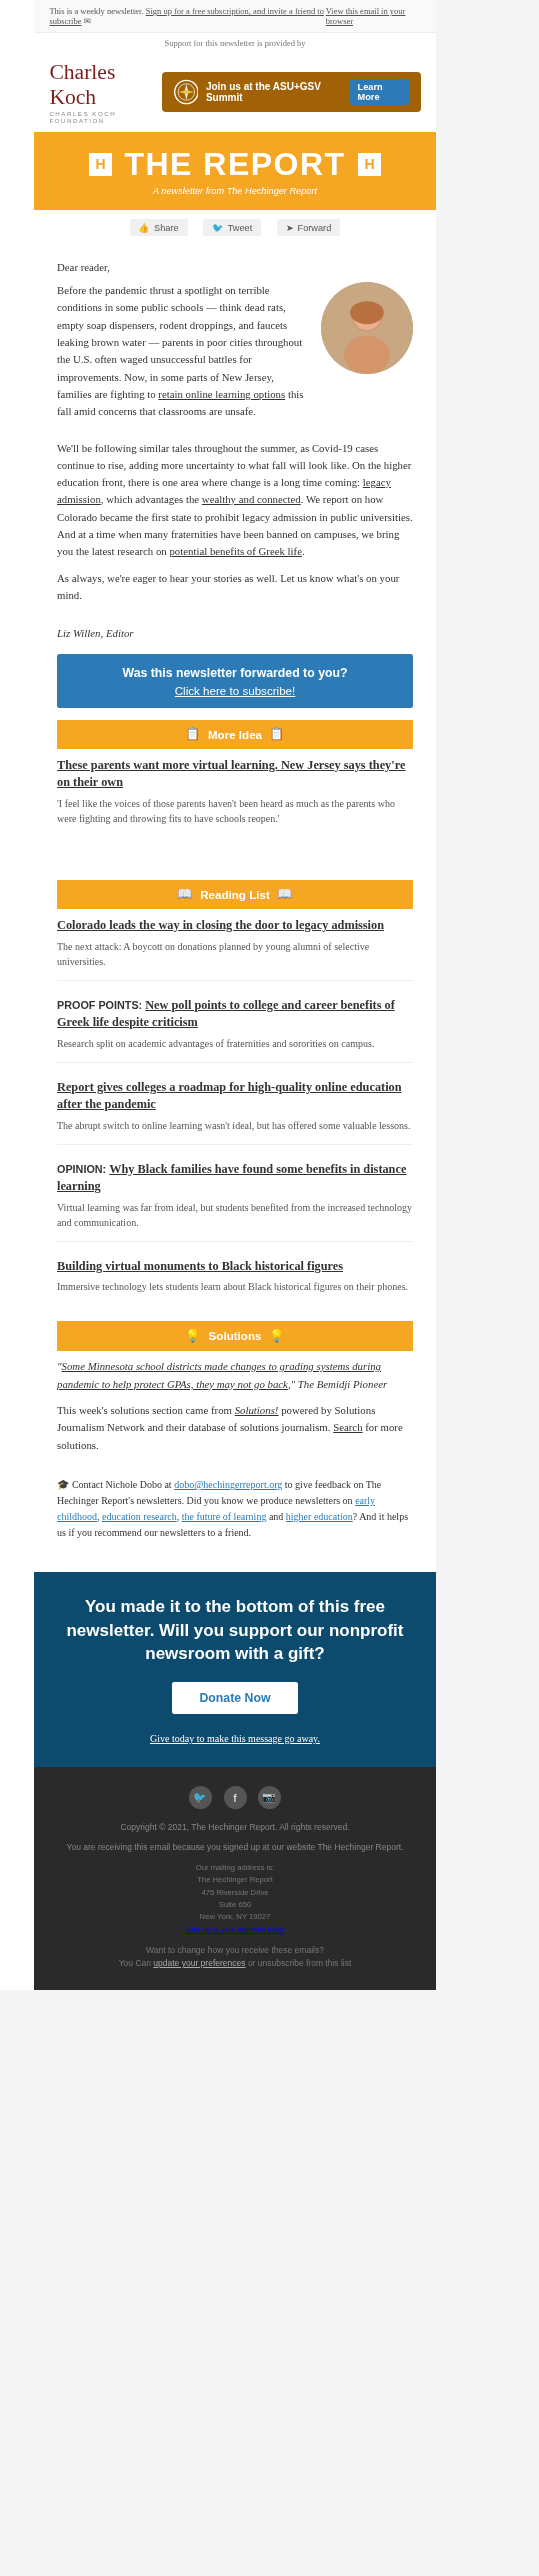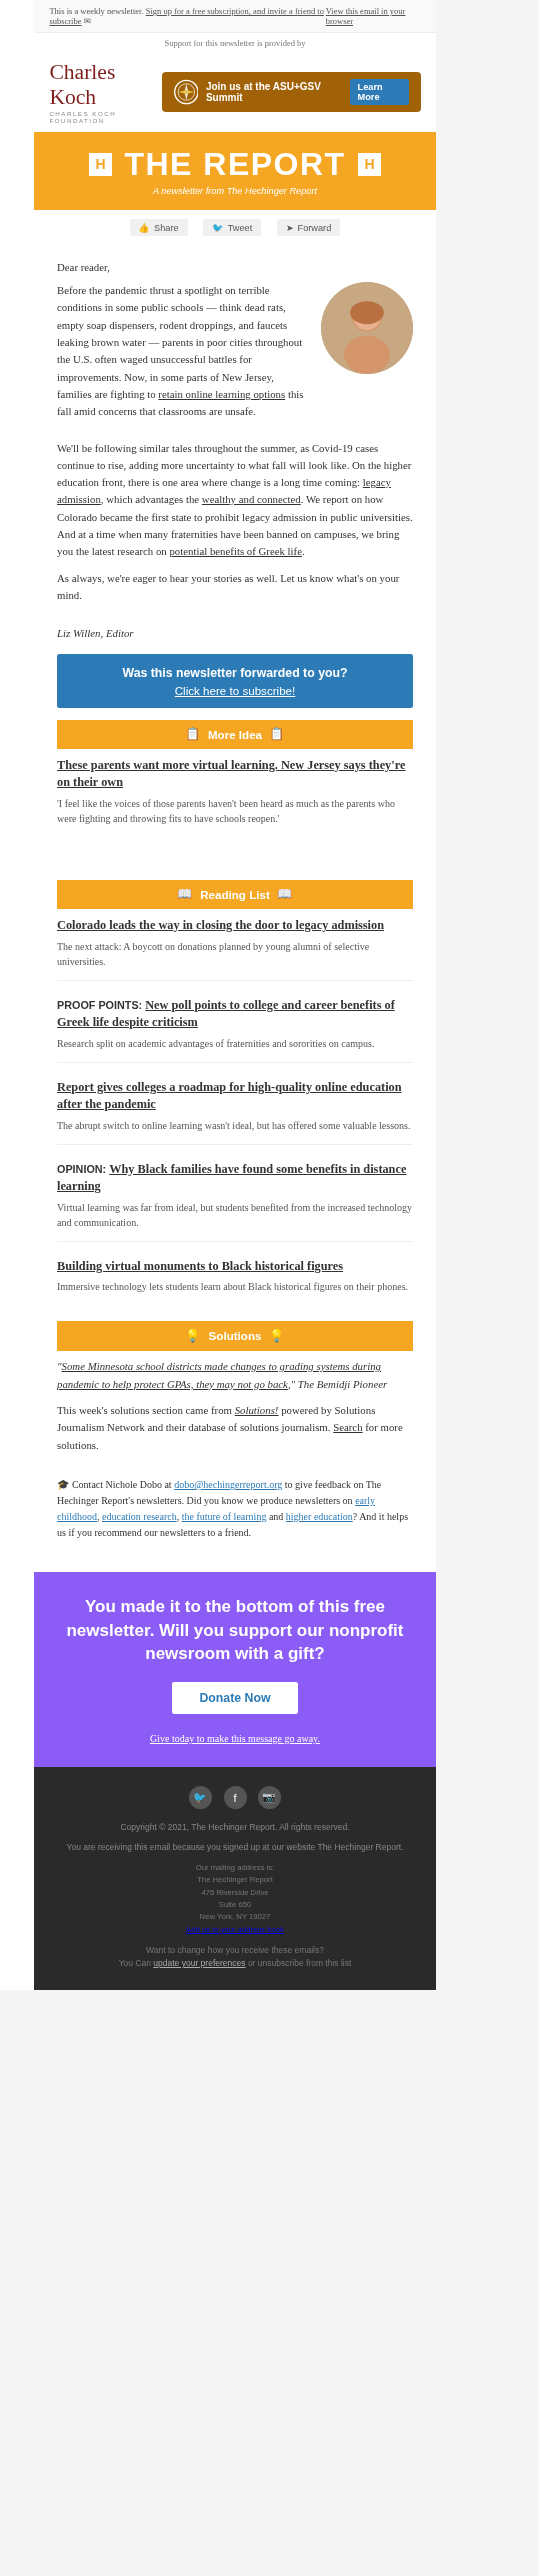--- a/index.html
+++ b/index.html
@@ -305,21 +305,21 @@
       margin-top: 11.6px;
       padding-top: 11.6px;
     }
     .contact-section a {
       color: #2c7bb6;
       text-decoration: underline;
     }
 
     
     .donate-section {
-      background: #8b5cf6;
+      background: #0c4a6e;
       color: #fff;
       text-align: center;
       padding: 23px 31px;
       margin-top: 15.4px;
     }
     .donate-section .donate-title {
       font-family: Arial, sans-serif;
       font-size: 17px;
       font-weight: bold;
       line-height: 1.4;

